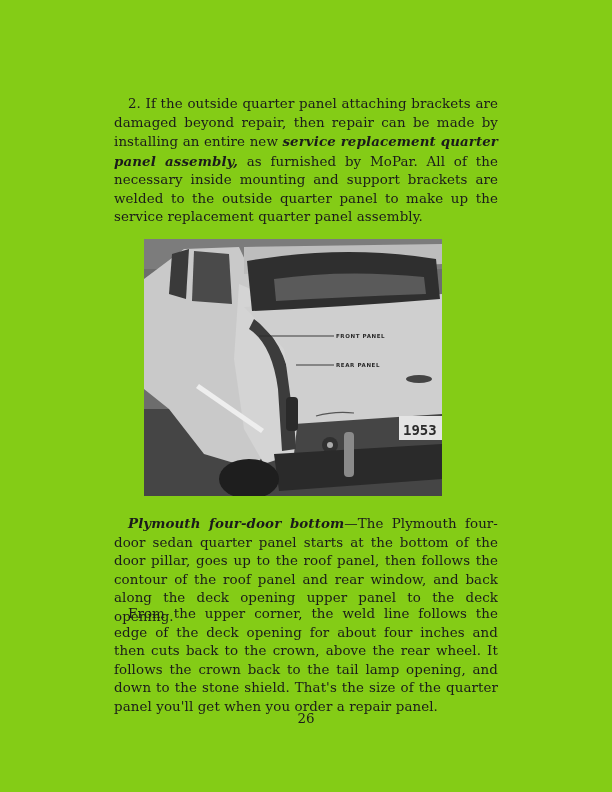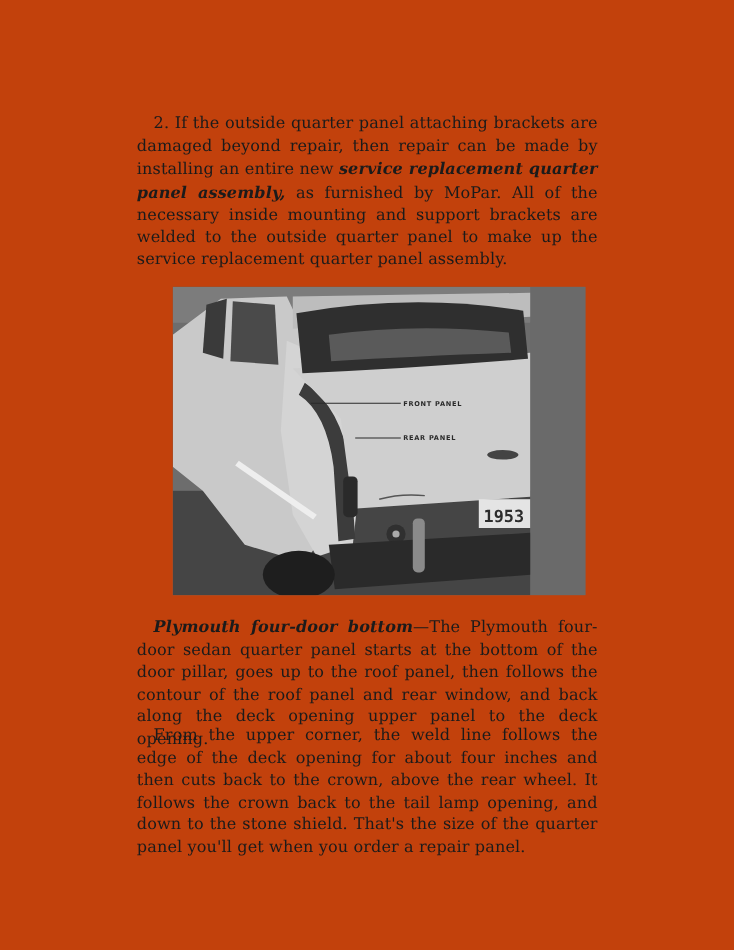--- a/index.html
+++ b/index.html
@@ -1,30 +1,30 @@
 <!DOCTYPE html>
 <html><head>
 <meta charset="utf-8">
 <style>
   html, body { margin: 0; padding: 0; background: #ffffff; }
   body { width: 612px; height: 792px; position: relative; overflow: hidden; }
-  .page { position: absolute; left: 0; top: 0; width: 612px; height: 792px; background: #c2410c; }
+  .page { position: absolute; left: 0; top: 0; width: 612px; height: 792px; background: #84cc16; }
   .text {
     position: absolute; left: 114px; width: 384px;
     font-family: "DejaVu Serif", "Liberation Serif", serif;
     font-size: 13.4px; line-height: 18.5px; color: #1b1b1b;
     text-align: justify; letter-spacing: 0.1px;
   }
   .p1 { top: 95px; }
   .p2 { top: 514px; }
   .p3 { top: 605px; }
   .text p { margin: 0; text-indent: 14px; }
   .em { font-style: italic; font-weight: bold; }
   .photo {
-    position: absolute; left: 144px; top: 239px; width: 344px; height: 257px;
+    position: absolute; left: 144px; top: 239px; width: 298px; height: 257px;
     background: #6a6a6a; overflow: hidden;
   }
   .photo svg { display: block; }
   .label-text { font-family: "DejaVu Sans", "Liberation Sans", sans-serif; font-size: 5.5px; font-weight: bold; fill: #2a2a2a; letter-spacing: 0.6px; }
   .plate-text { font-family: "DejaVu Sans Mono", "Liberation Mono", monospace; font-size: 14px; font-weight: bold; fill: #2c2c2c; }
   .page-number {
     position: absolute; left: 0; width: 612px; top: 711px; text-align: center;
     font-family: "DejaVu Serif", "Liberation Serif", serif; font-size: 13.4px; color: #1b1b1b;
   }
 </style>
@@ -94,13 +94,14 @@
       <span class="em">Plymouth four-door bottom</span><span>—The Plymouth four-door sedan quarter panel starts at the bottom of the door pillar, goes up to the roof panel, then follows the contour of the roof panel and rear window, and back along the deck opening upper panel to the deck opening.</span>
     </p>
   </div>
 
   <div class="text p3">
     <p>
       <span>From the upper corner, the weld line follows the edge of the deck opening for about four inches and then cuts back to the crown, above the rear wheel. It follows the crown back to the tail lamp opening, and down to the stone shield. That's the size of the quarter panel you'll get when you order a repair panel.</span>
     </p>
   </div>
 
+  <div class="page-number">26</div>
 </div>
 
 </body></html>

